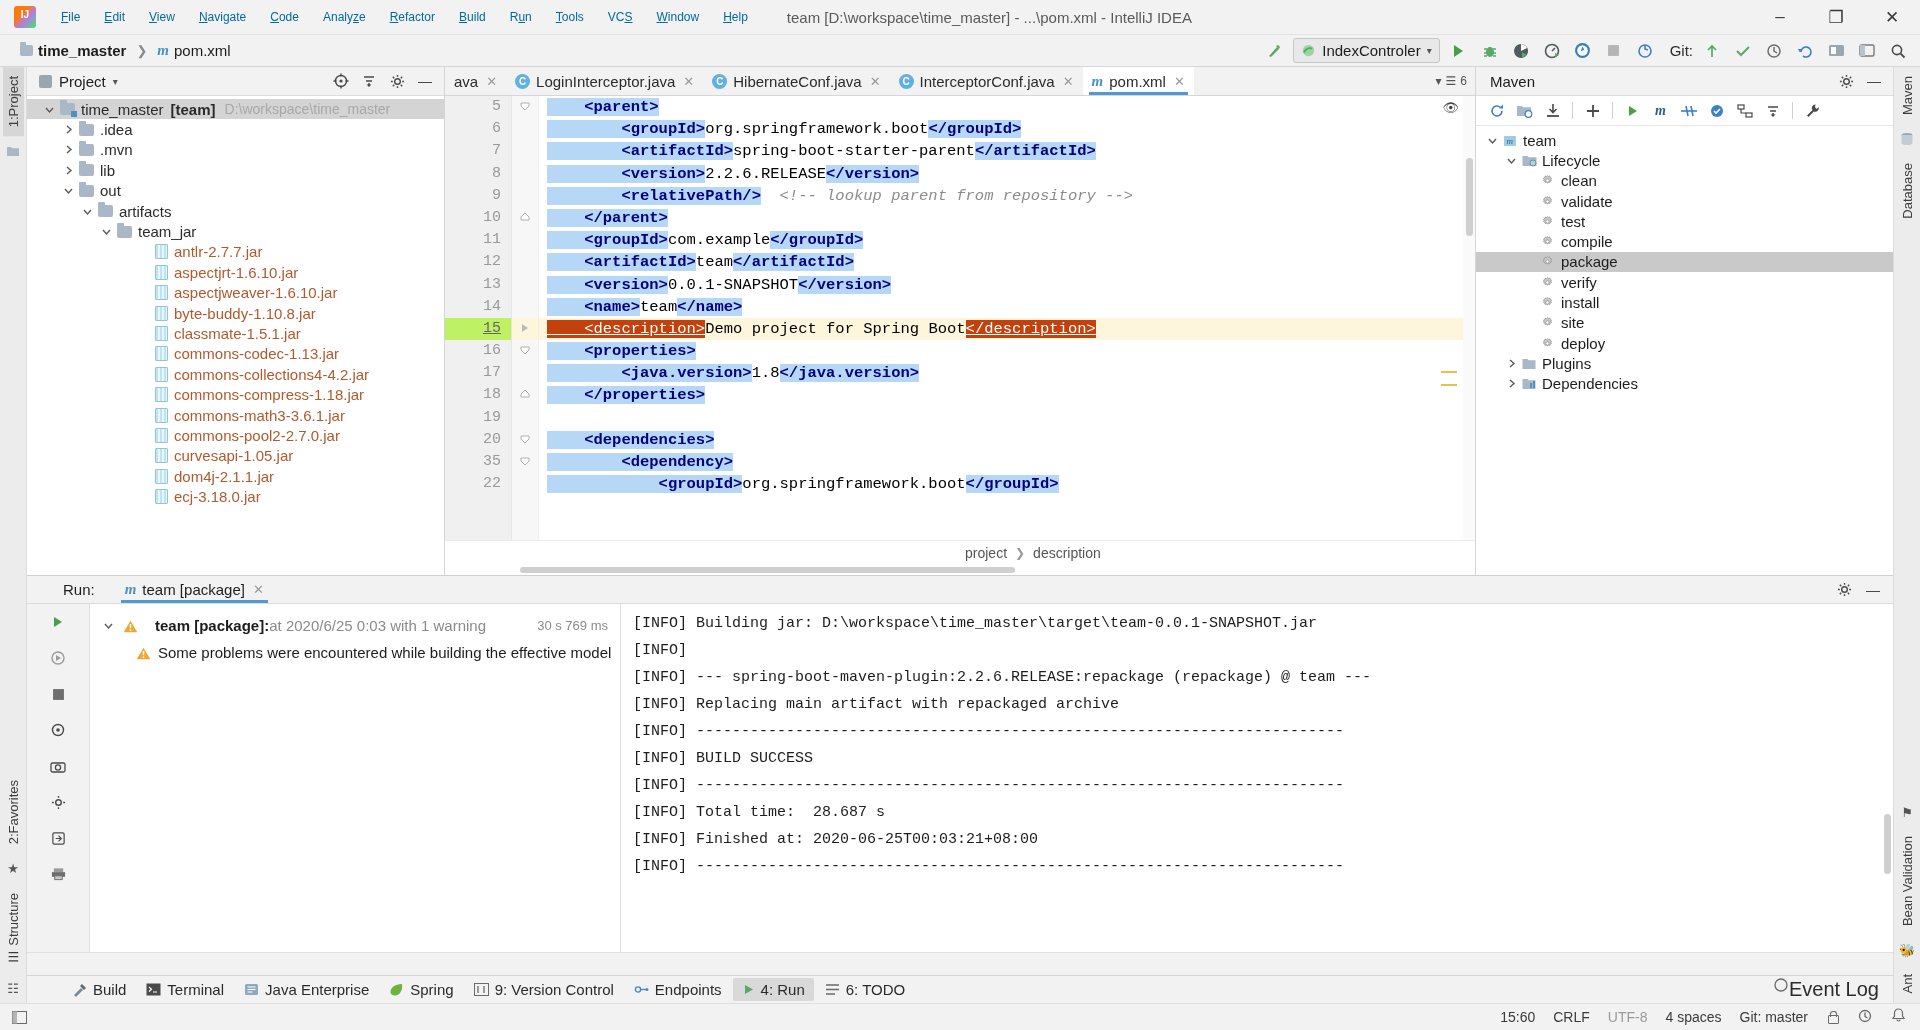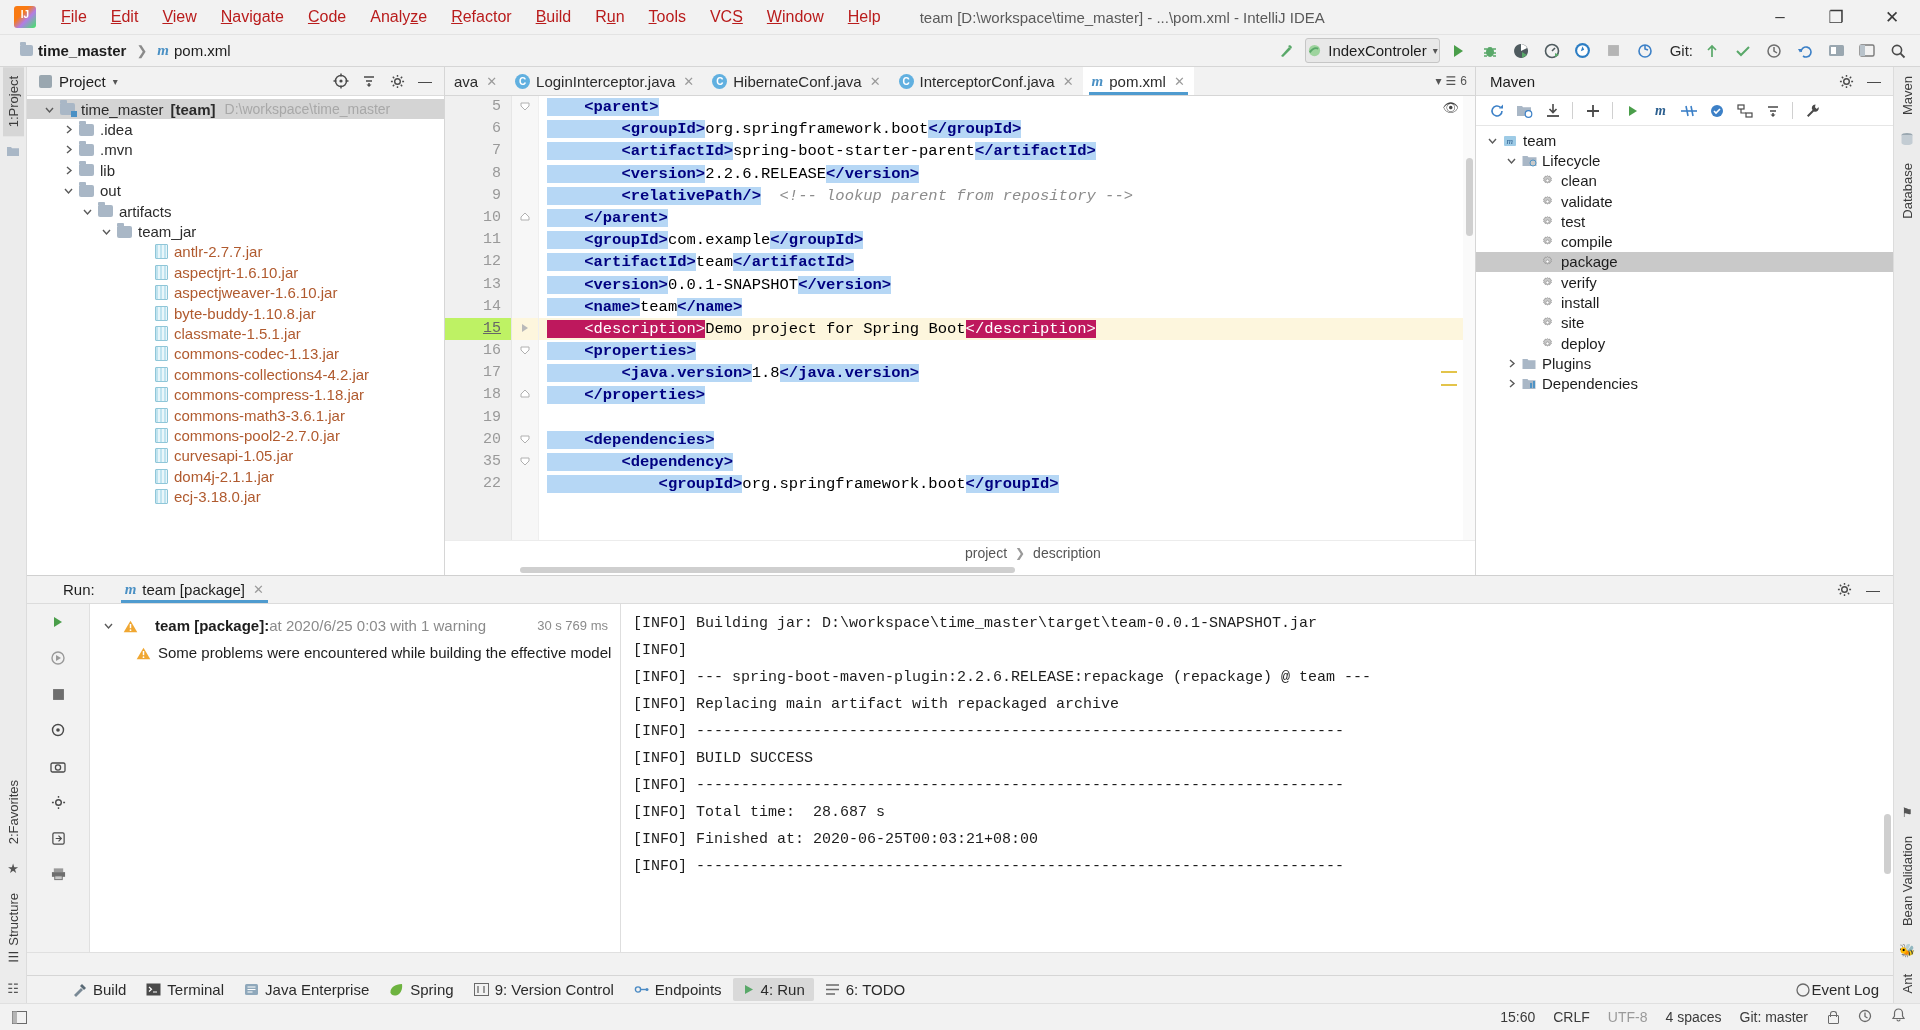--- a/index.html
+++ b/index.html
@@ -11,38 +11,38 @@
   }
   .app{position:relative;width:1920px;height:1030px;background:#f2f2f2;display:flex;flex-direction:column;}
 
   
   .titlebar{height:34px;background:#f2f2f2;display:flex;align-items:center;border-bottom:1px solid #e3e3e3;flex:0 0 auto;}
   .ij-logo{width:22px;height:22px;margin-left:14px;margin-right:14px;border-radius:3px;
     background:linear-gradient(135deg,#f97a12 0%,#f97a12 35%,#b07ee7 60%,#3dea62 100%);
     position:relative;flex:0 0 auto;}
   .ij-logo:after{content:"IJ";position:absolute;left:0;right:0;top:3px;text-align:center;font-size:10px;color:#fff;font-weight:bold;font-family:"Liberation Sans",sans-serif;}
   .menu{display:flex;align-items:center;gap:2px;}
-  .menu-item{padding:3px 11px;font-size:16px;color:#b91c1c;cursor:default;border-radius:2px;}
+  .menu-item{padding:3px 11px;font-size:12px;color:#0369a1;cursor:default;border-radius:2px;}
   .menu-item u{text-decoration:underline;}
   .win-title{margin-left:28px;font-size:15px;color:#5a5a5a;white-space:nowrap;}
   .win-btns{margin-left:auto;display:flex;align-items:center;}
   .win-btn{width:56px;height:34px;display:flex;align-items:center;justify-content:center;font-size:17px;color:#3a3a3a;}
 
   
   .navbar{height:31px;background:#f2f2f2;display:flex;align-items:center;border-bottom:1px solid #d6d6d6;flex:0 0 auto;position:relative;}
   .crumbs{display:flex;align-items:center;margin-left:16px;gap:4px;font-size:15px;}
   .crumb{display:flex;align-items:center;gap:5px;padding:1px 4px;}
   .crumb.bold{font-weight:bold;}
   .crumb-sep{color:#8a8a8a;font-size:13px;margin:0 2px;}
   .mini-folder{width:13px;height:11px;background:#a9b7c6;border-radius:1px 2px 2px 2px;position:relative;display:inline-block;}
   .mini-folder:before{content:"";position:absolute;left:0;top:-3px;width:6px;height:3px;background:#a9b7c6;border-radius:1px 1px 0 0;}
   .mvn-m{color:#4a90c4;font-style:italic;font-weight:bold;font-size:15px;font-family:"Liberation Serif",serif;}
   .nav-right{margin-left:auto;display:flex;align-items:center;gap:7px;padding-right:10px;}
   .tb-ico{width:24px;height:22px;display:flex;align-items:center;justify-content:center;border-radius:3px;cursor:default;}
-  .runconfig{display:flex;align-items:center;gap:6px;background:#e8e8e8;border:1px solid #c6c6c6;border-radius:3px;padding:1px 1px;height:21px;font-size:15px;}
+  .runconfig{display:flex;align-items:center;gap:6px;background:#e8e8e8;border:1px solid #c6c6c6;border-radius:3px;padding:1px 7px;height:21px;font-size:15px;}
   .git-label{font-size:15px;color:#2b2b2b;margin-left:6px;}
 
   
   .body{flex:1 1 auto;display:flex;min-height:0;}
   .leftstrip,.rightstrip{width:26px;background:#ececec;display:flex;flex-direction:column;align-items:center;flex:0 0 auto;
     border-right:1px solid #dcdcdc;}
   .rightstrip{border-right:none;border-left:1px solid #dcdcdc;}
   .vtab{writing-mode:vertical-rl;transform:rotate(180deg);font-size:13px;color:#3c3c3c;padding:9px 3px;white-space:nowrap;cursor:default;}
   .vtab.active{background:#d6d6d6;}
   .striptop{display:flex;flex-direction:column;align-items:center;}
@@ -87,21 +87,21 @@
   .gutter{width:66px;flex:0 0 auto;background:#f0f0f0;border-right:1px solid #e6e6e6;position:relative;}
   .fold{width:26px;flex:0 0 auto;background:#f7f7f7;border-right:1px solid #efefef;}
   .gln{height:22.2px;line-height:22.2px;text-align:right;padding-right:10px;color:#999;font-size:15px;font-family:"Liberation Mono",monospace;}
   .gln.cur{color:#666;}
   .code{flex:1 1 auto;position:relative;font-family:"Liberation Mono",monospace;font-size:15.5px;overflow:hidden;}
   .cline{height:22.2px;line-height:22.2px;white-space:pre;padding-left:8px;}
   .cline.hl{background:#fdf6dd;}
   .tag{color:#000080;font-weight:bold;}
   .txt{color:#000;}
   .cmt{color:#8c8c8c;font-style:italic;}
-  .selhl{background:#be185d;color:#fff;}
+  .selhl{background:#c2410c;color:#fff;text-decoration:underline;}
   .bluebg{background:#b6d7f5;}
   .code-scroll{position:absolute;right:0;top:0;width:12px;height:100%;background:#fafafa;}
   .sc-thumb{position:absolute;right:2px;top:62px;width:7px;height:78px;background:#cfcfcf;border-radius:4px;}
   .eye{position:absolute;right:16px;top:4px;font-size:13px;color:#444;}
   .dash{position:absolute;right:18px;width:16px;height:2px;background:#e3c44a;}
   .crumbbar{height:24px;background:#fff;border-top:1px solid #ececec;display:flex;align-items:center;flex:0 0 auto;font-size:14px;color:#555;padding-left:520px;gap:8px;}
   .hscroll{height:10px;background:#fff;position:relative;flex:0 0 auto;}
   .hscroll i{position:absolute;left:75px;top:2px;height:6px;width:495px;background:#cfcfcf;border-radius:3px;display:block;}
 
   
@@ -134,21 +134,21 @@
   .dur{margin-left:auto;padding-right:12px;font-size:13px;color:#8b8b8b;}
   .console{flex:1 1 auto;min-width:0;position:relative;overflow:hidden;padding-top:6px;font-family:"Liberation Mono",monospace;font-size:15px;color:#1d1d1d;background:#fff;}
   .conline{height:27px;line-height:27px;white-space:pre;padding-left:12px;}
   .con-scroll{position:absolute;right:2px;top:210px;width:7px;height:60px;background:#cfcfcf;border-radius:4px;}
   .run-foot{height:22px;background:#f2f2f2;border-top:1px solid #e0e0e0;display:flex;align-items:center;padding-left:32px;font-size:13px;color:#666;flex:0 0 auto;}
 
   
   .toolbar-bot{height:27px;background:#f2f2f2;border-top:1px solid #d6d6d6;display:flex;align-items:center;gap:2px;flex:0 0 auto;padding-left:36px;}
   .btab{display:flex;align-items:center;gap:6px;padding:3px 9px;font-size:15px;border-radius:2px;cursor:default;color:#2b2b2b;}
   .btab.active{background:#d9d9d9;}
-  .bot-right{margin-left:auto;display:flex;align-items:center;gap:1px;padding-right:14px;font-size:15px;color:#2b2b2b;}
+  .bot-right{margin-left:auto;display:flex;align-items:flex-start;gap:1px;padding-right:14px;font-size:20px;color:#2b2b2b;}
   .statusbar{height:26px;background:#f2f2f2;border-top:1px solid #e0e0e0;display:flex;align-items:center;flex:0 0 auto;font-size:14px;color:#3a3a3a;}
   .st-right{margin-left:auto;display:flex;align-items:center;gap:18px;padding-right:14px;}
   .st-item{cursor:default;}
   .st-item.dim{color:#9a9a9a;}
   .lock{width:13px;height:14px;position:relative;display:inline-block;}
   .lock:before{content:"";position:absolute;left:2px;top:5px;width:9px;height:7px;border:1.3px solid #6a6a6a;border-radius:1px;}
   .lock:after{content:"";position:absolute;left:4px;top:1px;width:5px;height:5px;border:1.3px solid #6a6a6a;border-bottom:none;border-radius:3px 3px 0 0;}
   .tri{width:0;height:0;border-left:9px solid #4a9e4a;border-top:6px solid transparent;border-bottom:6px solid transparent;}
   .tri.sm{border-left-width:8px;border-top-width:5px;border-bottom-width:5px;}
 </style>

